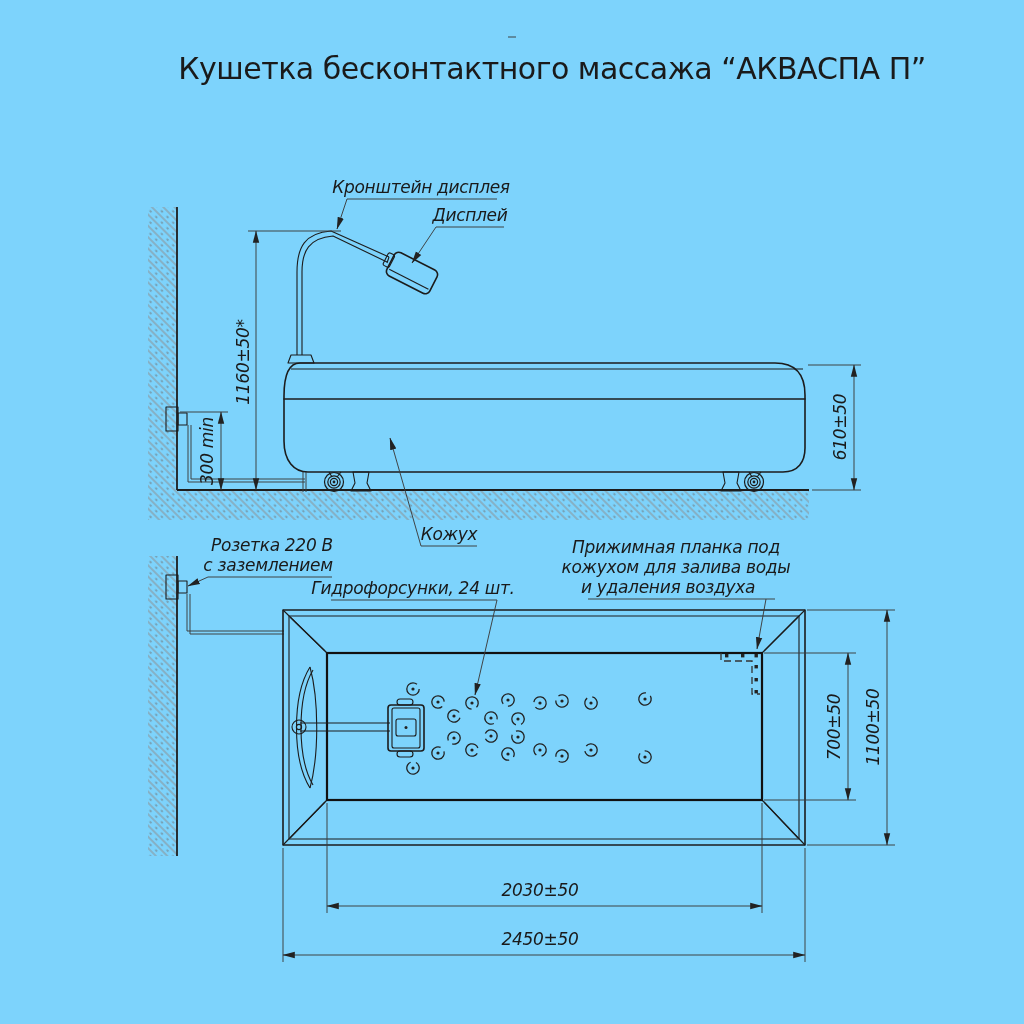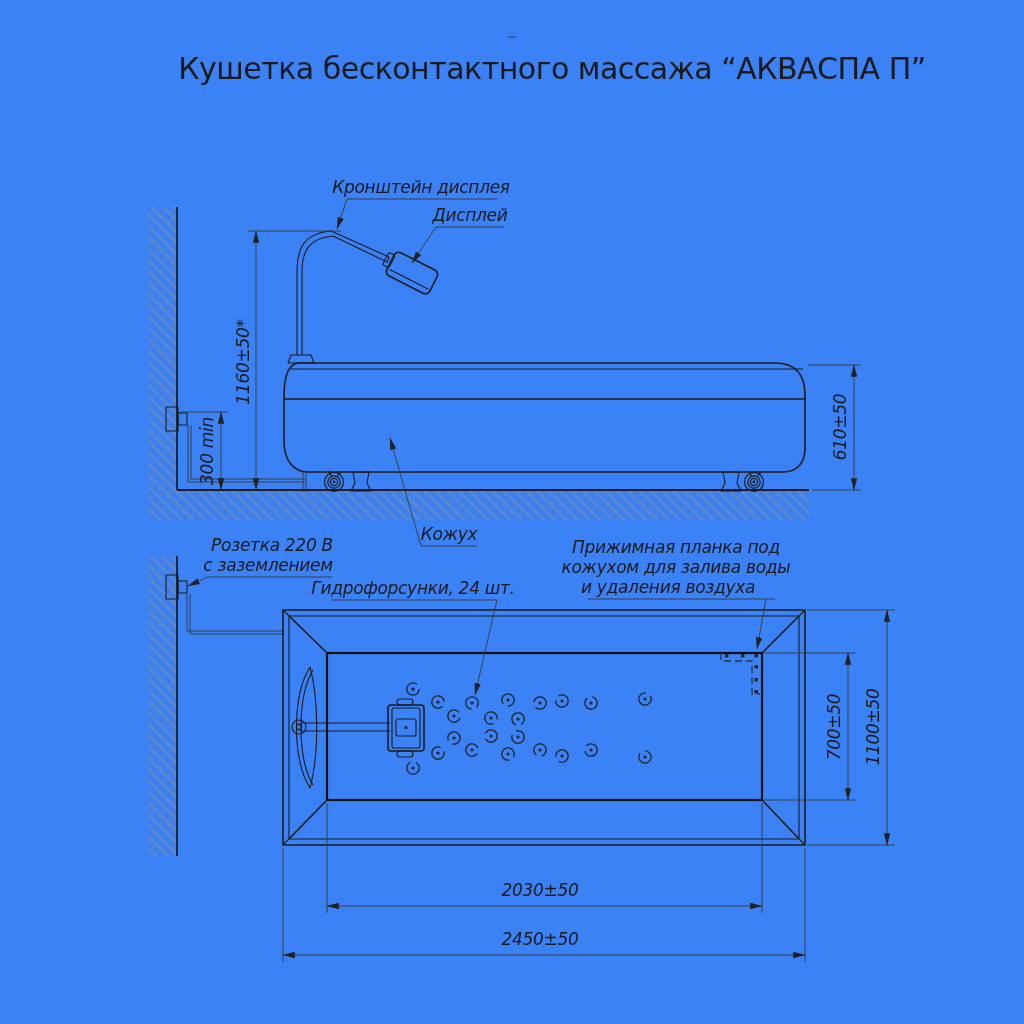--- a/index.html
+++ b/index.html
@@ -1,16 +1,16 @@
 <!DOCTYPE html>
 <html><head>
 <meta charset="utf-8">
 <style>
   html,body{margin:0;padding:0;background:#fff;}
-  .canvas{position:relative;width:1024px;height:1024px;background:#3b82f6;overflow:hidden;}
+  .canvas{position:relative;width:1024px;height:1024px;background:#7dd3fc;overflow:hidden;}
   svg{display:block;}
   text{fill:#1a1a1a;}
   .title-text{font:30px "DejaVu Sans",sans-serif;letter-spacing:-0.5px;}
   .lbl{font:italic 17px "DejaVu Sans",sans-serif;letter-spacing:-0.3px;}
   .dim{font:italic 17px "DejaVu Sans",sans-serif;letter-spacing:-0.3px;}
   .o{stroke:#1c1c1c;stroke-width:1.6;fill:none;stroke-linejoin:round;stroke-linecap:round;}
   .o2{stroke:#1c1c1c;stroke-width:1.1;fill:none;stroke-linejoin:round;}
   .basin{stroke:#111;stroke-width:2.2;fill:none;}
   .t{stroke:#3c3c3c;stroke-width:0.95;fill:none;}
   .edge{stroke:#1c1c1c;stroke-width:1.8;fill:none;}

